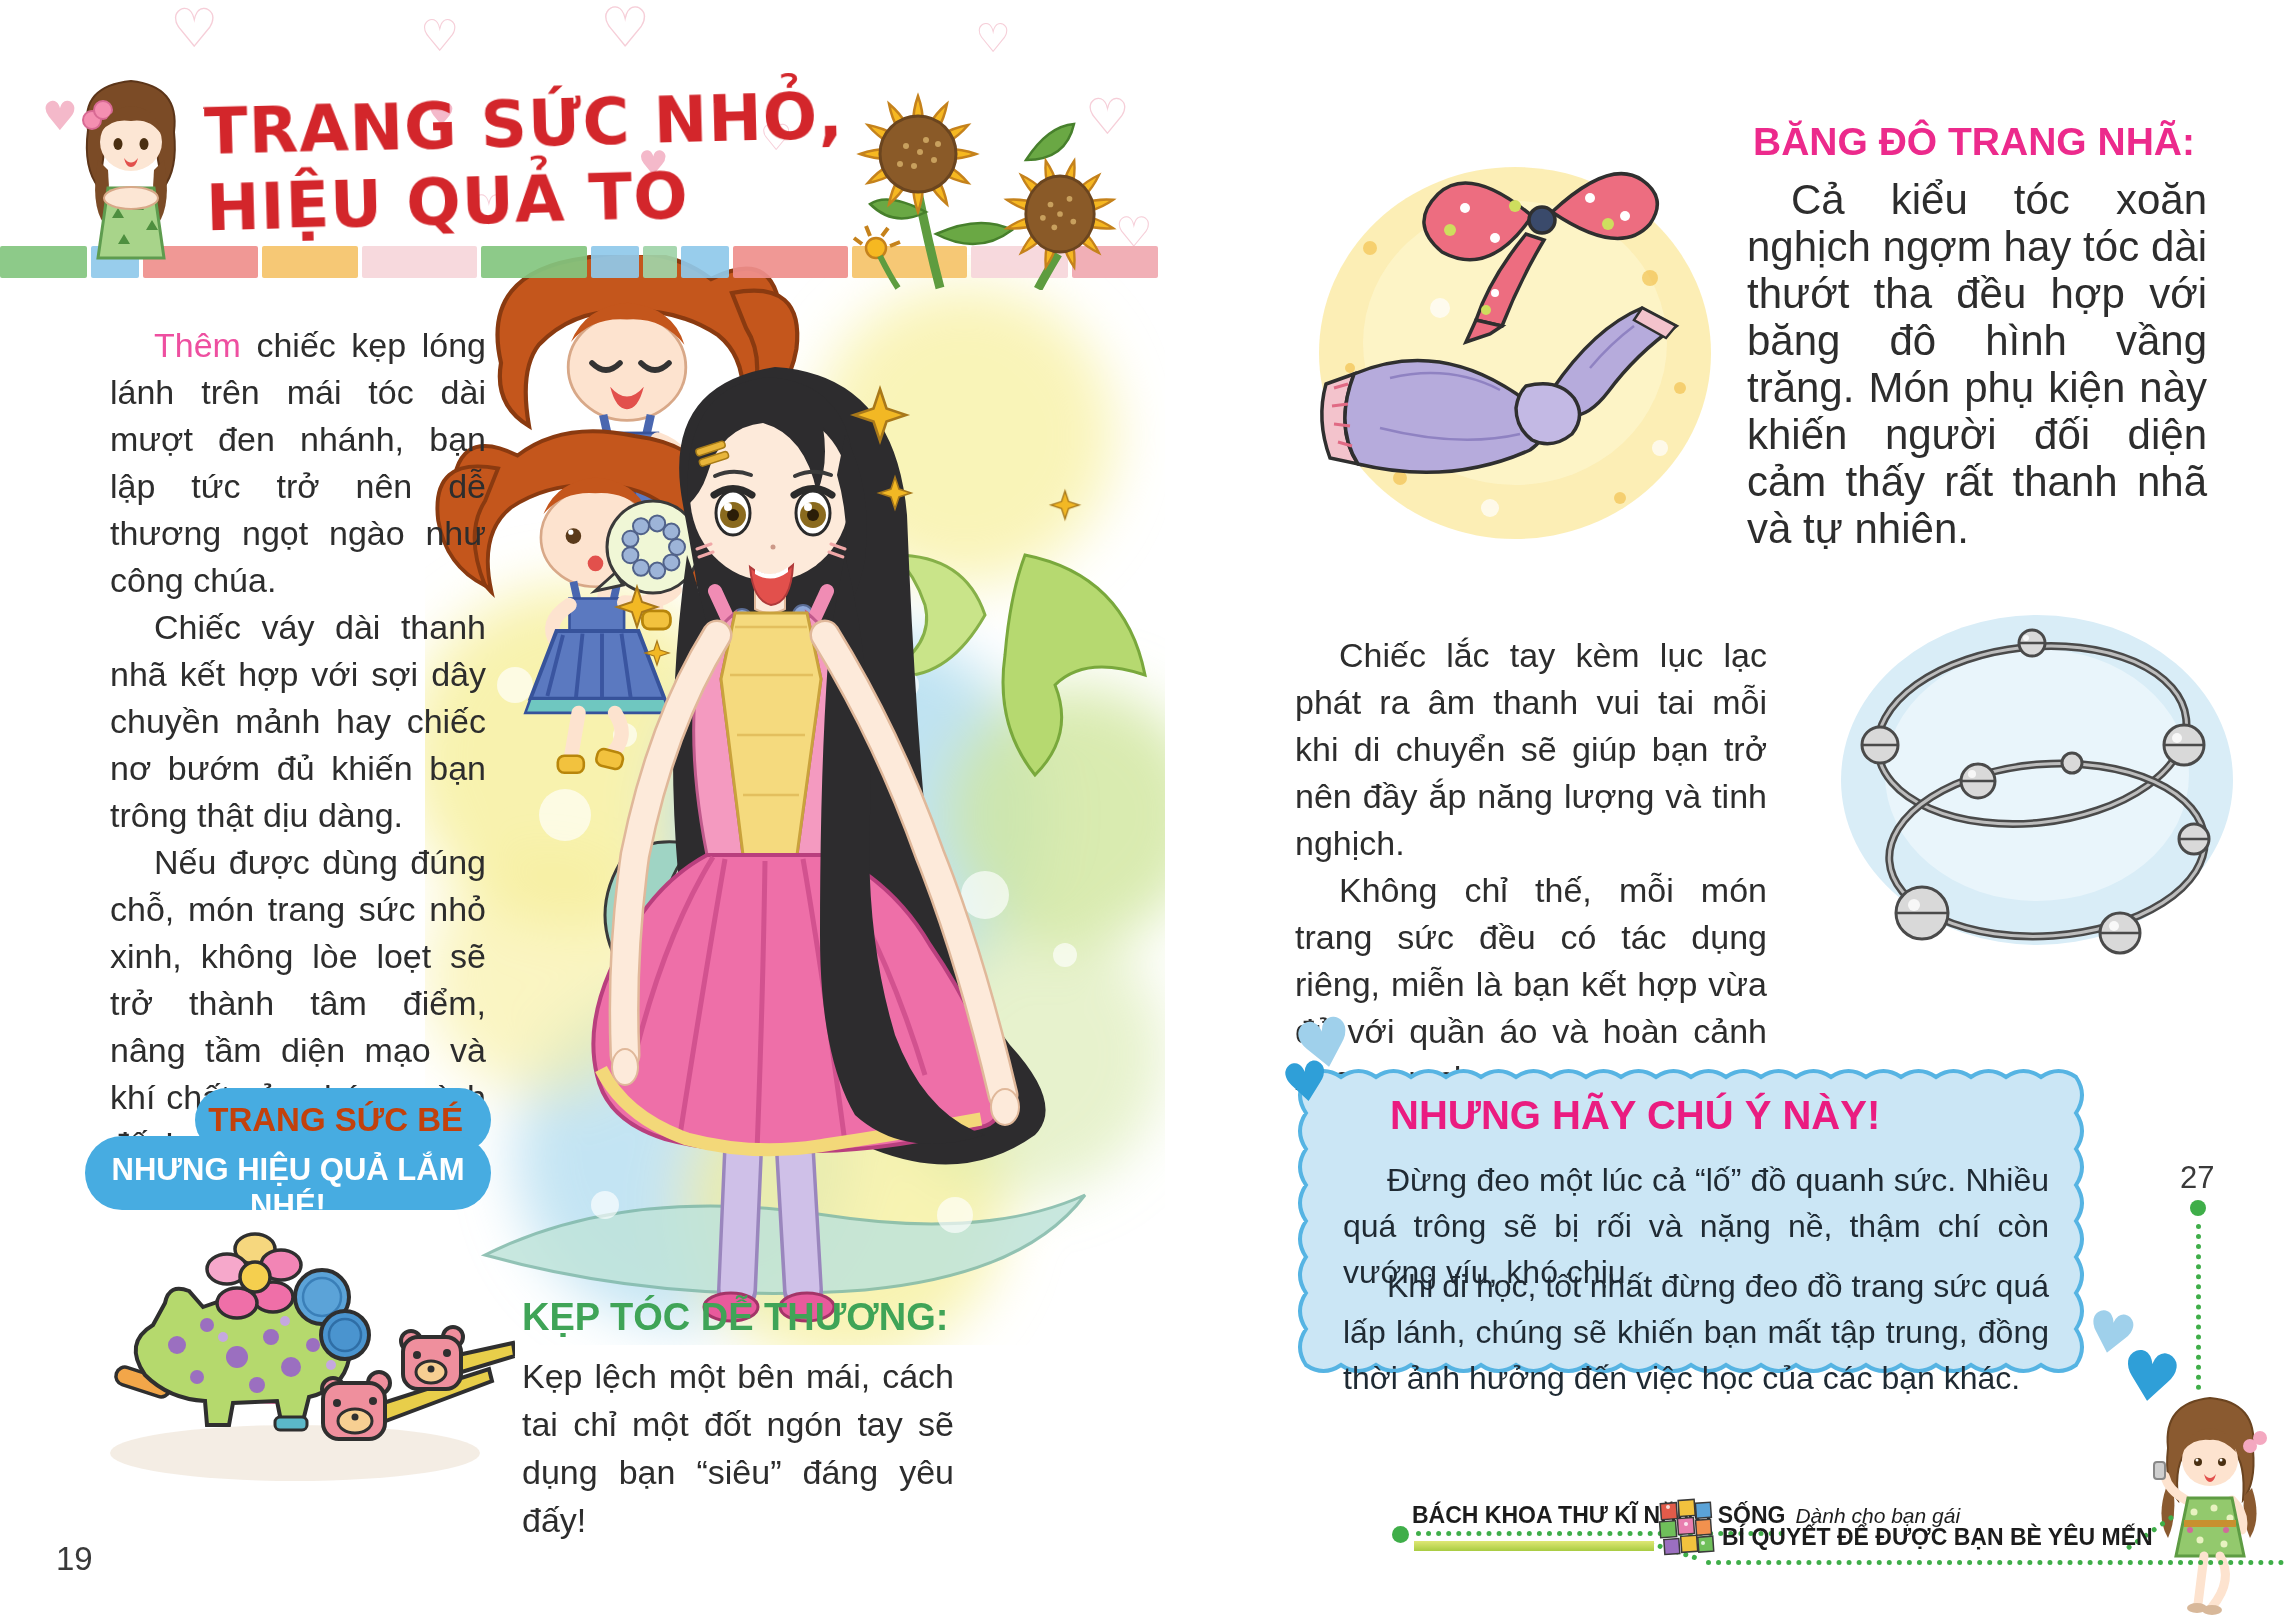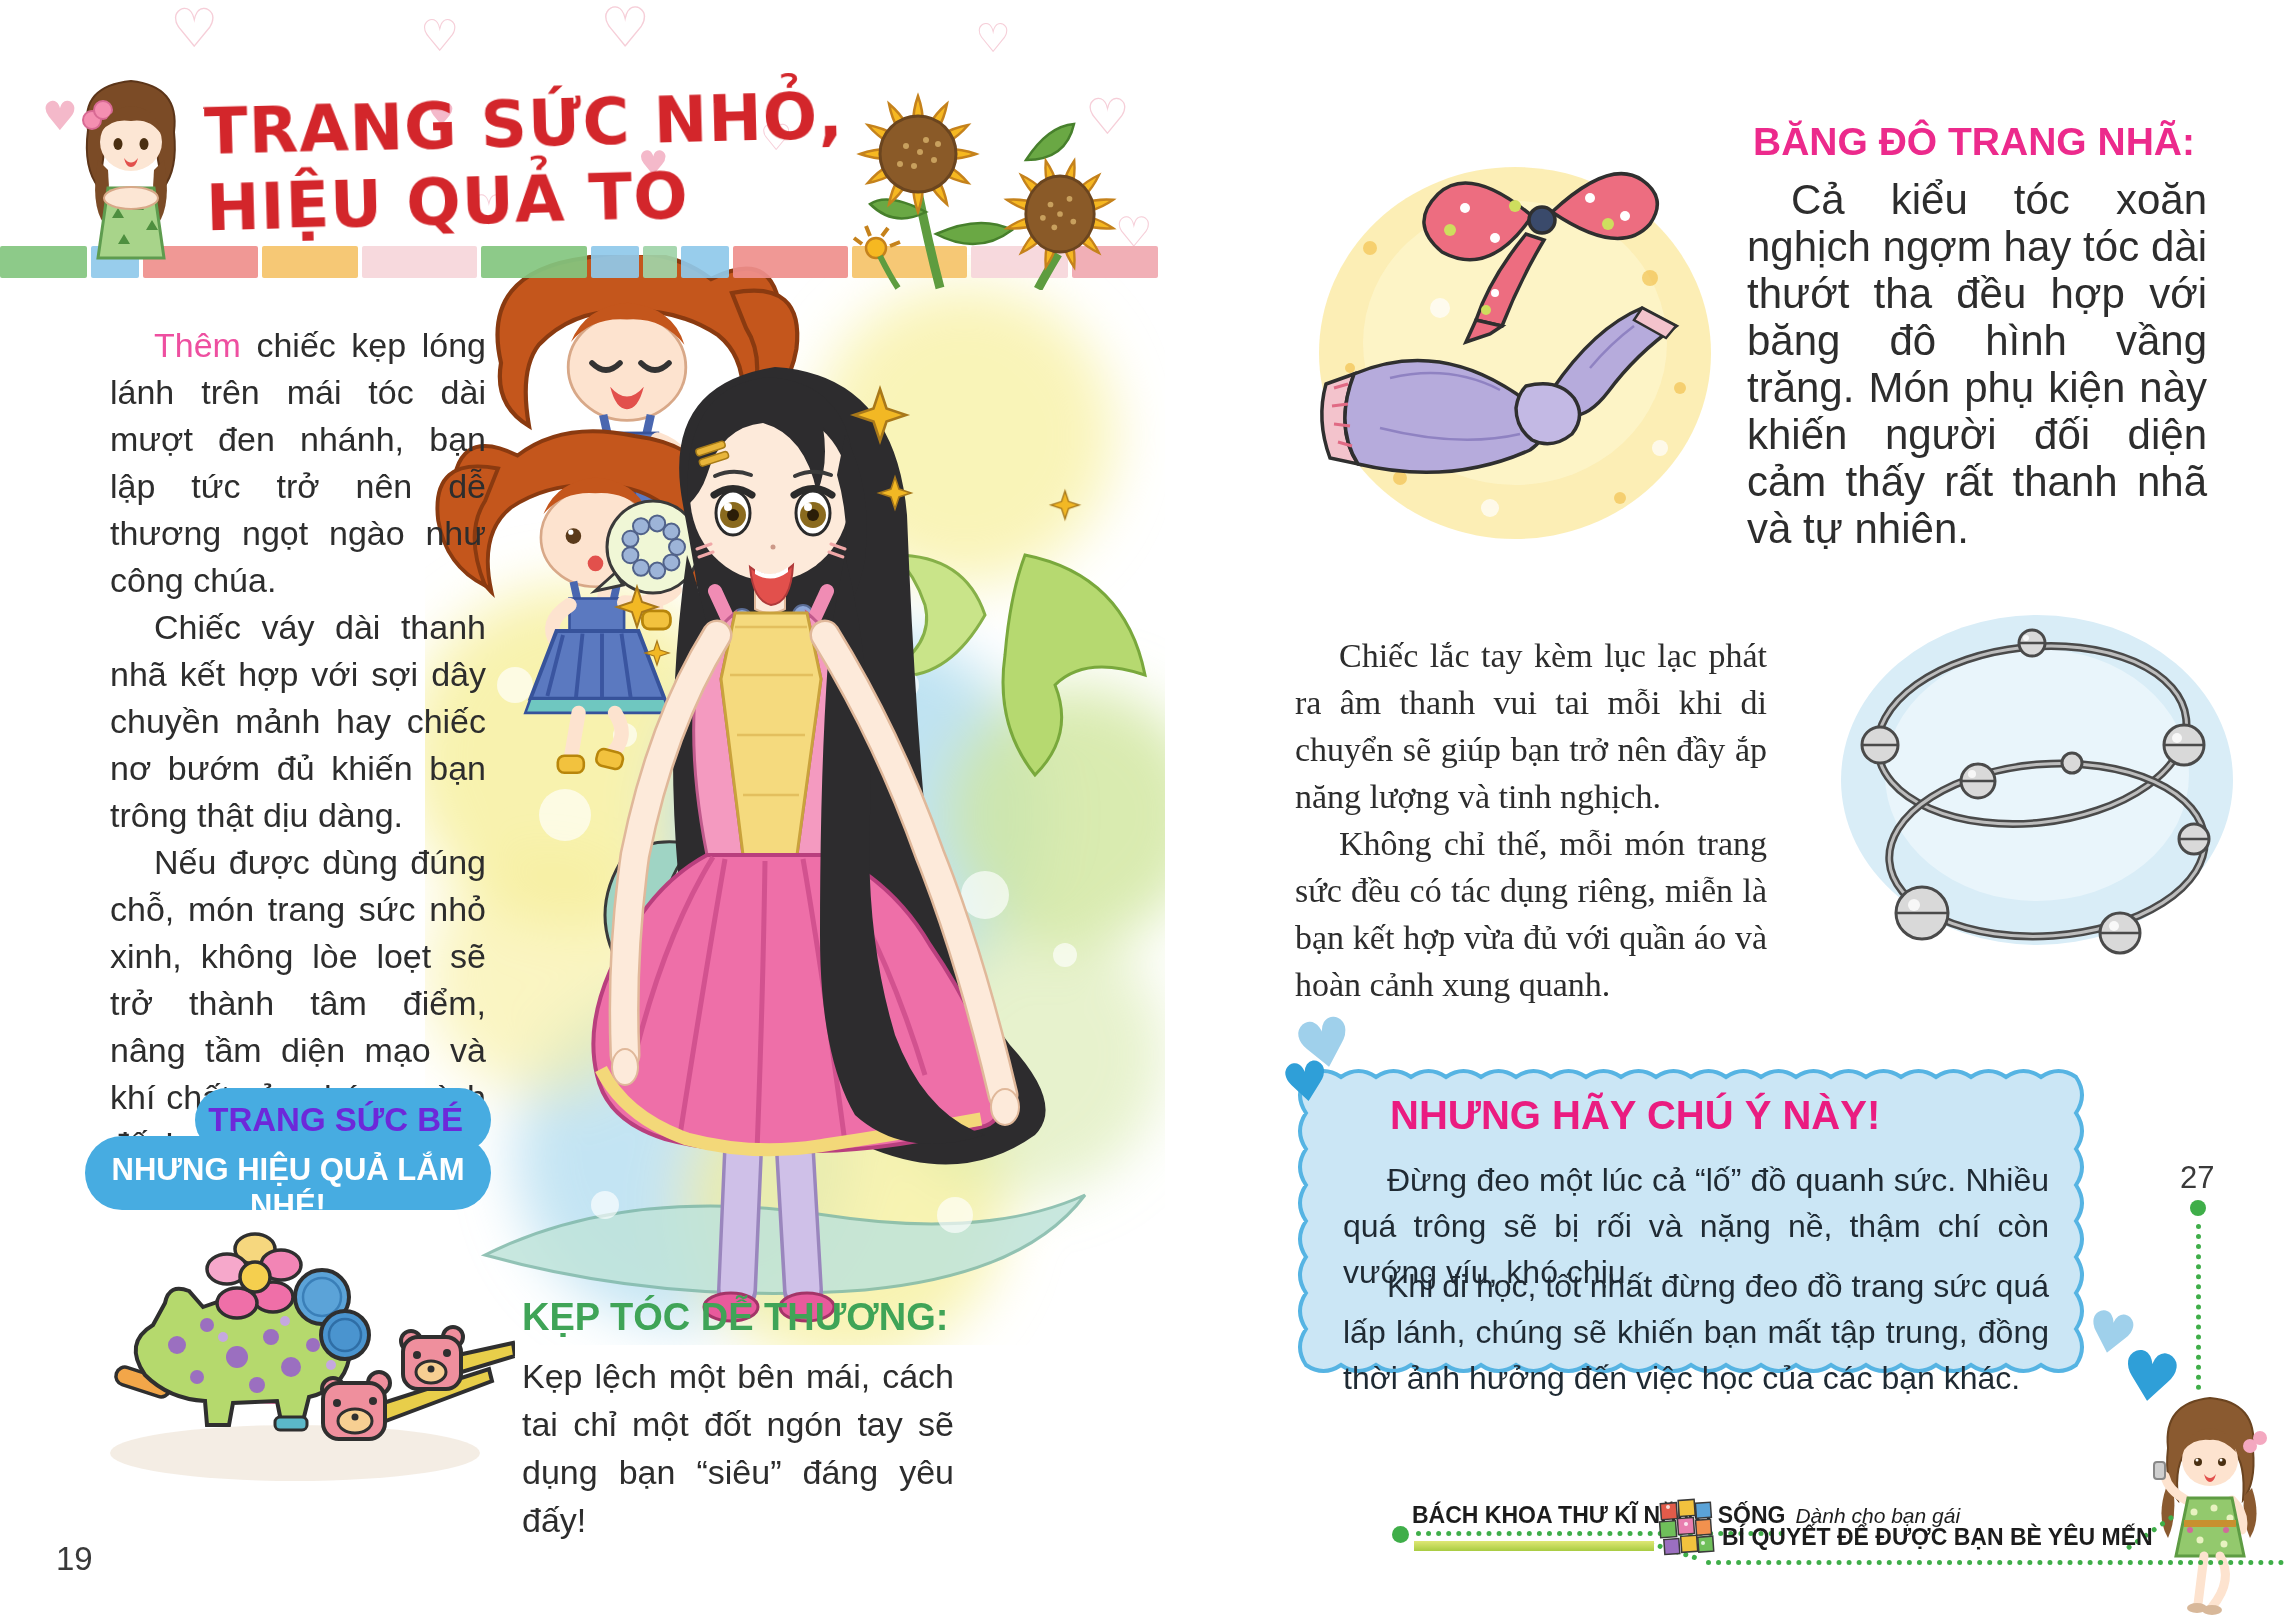--- a/index.html
+++ b/index.html
@@ -20,29 +20,29 @@
       background-size:26px 14px;background-position:5px 4px;}
   
   .col{position:absolute;text-align:justify;}
   .col p{margin:0;text-indent:44px;}
   .left-col{left:110px;top:322px;width:376px;font-size:34px;line-height:47px;z-index:2;}
   .lead{color:#ee4fa0;}
   
   .badge{left:85px;top:1088px;width:412px;height:134px;z-index:3;}
   .b-top{position:absolute;right:6px;top:0;width:296px;height:64px;background:#47ace1;border-radius:32px;}
   .b-bot{position:absolute;left:0;top:48px;width:406px;height:74px;background:#47ace1;border-radius:37px;}
-  .b-t1{position:absolute;right:34px;top:13px;color:#6d28d9;font-weight:bold;font-size:33px;z-index:2;}
+  .b-t1{position:absolute;right:34px;top:13px;color:#c2410c;font-weight:bold;font-size:33px;z-index:2;}
   .b-t2{position:absolute;left:0;top:64px;width:406px;text-align:center;color:#fff;font-weight:bold;font-size:31px;z-index:2;}
   
   .h-green{left:522px;top:1296px;font-size:38px;font-weight:bold;color:#3fa457;z-index:4;}
   .kep-body{left:522px;top:1352px;width:432px;font-size:34px;line-height:48px;z-index:4;}
   .h-pink{left:1753px;top:120px;font-size:39px;font-weight:bold;color:#ec2a8c;}
   .bangdo-body{left:1747px;top:176px;width:460px;font-size:42px;line-height:47px;}
   .h-blue{left:1295px;top:576px;font-size:40px;font-weight:bold;color:#5aa7cf;}
-  .lactay-body{left:1295px;top:632px;width:472px;font-size:34px;line-height:47px;font-family:Liberation Serif, serif;}
+  .lactay-body{left:1295px;top:632px;width:472px;font-size:34px;line-height:47px;}
   
   .note-box{left:1288px;top:1055px;width:806px;height:340px;z-index:5;}
   .note-box svg{position:absolute;left:0;top:0;}
   .note-h{position:absolute;left:102px;top:38px;font-size:40px;font-weight:bold;color:#ea1c80;}
   .note-p{position:absolute;text-align:justify;font-size:32px;line-height:46px;width:706px;left:55px;color:#1f2a33;}
   .np1{top:102px;} .np2{top:208px;}
   .note-p p{margin:0;text-indent:44px;}
   
   .pn{position:absolute;font-size:33px;color:#3a3a3a;}
   .gdot{position:absolute;width:16px;height:16px;border-radius:50%;background:#3fae49;}

